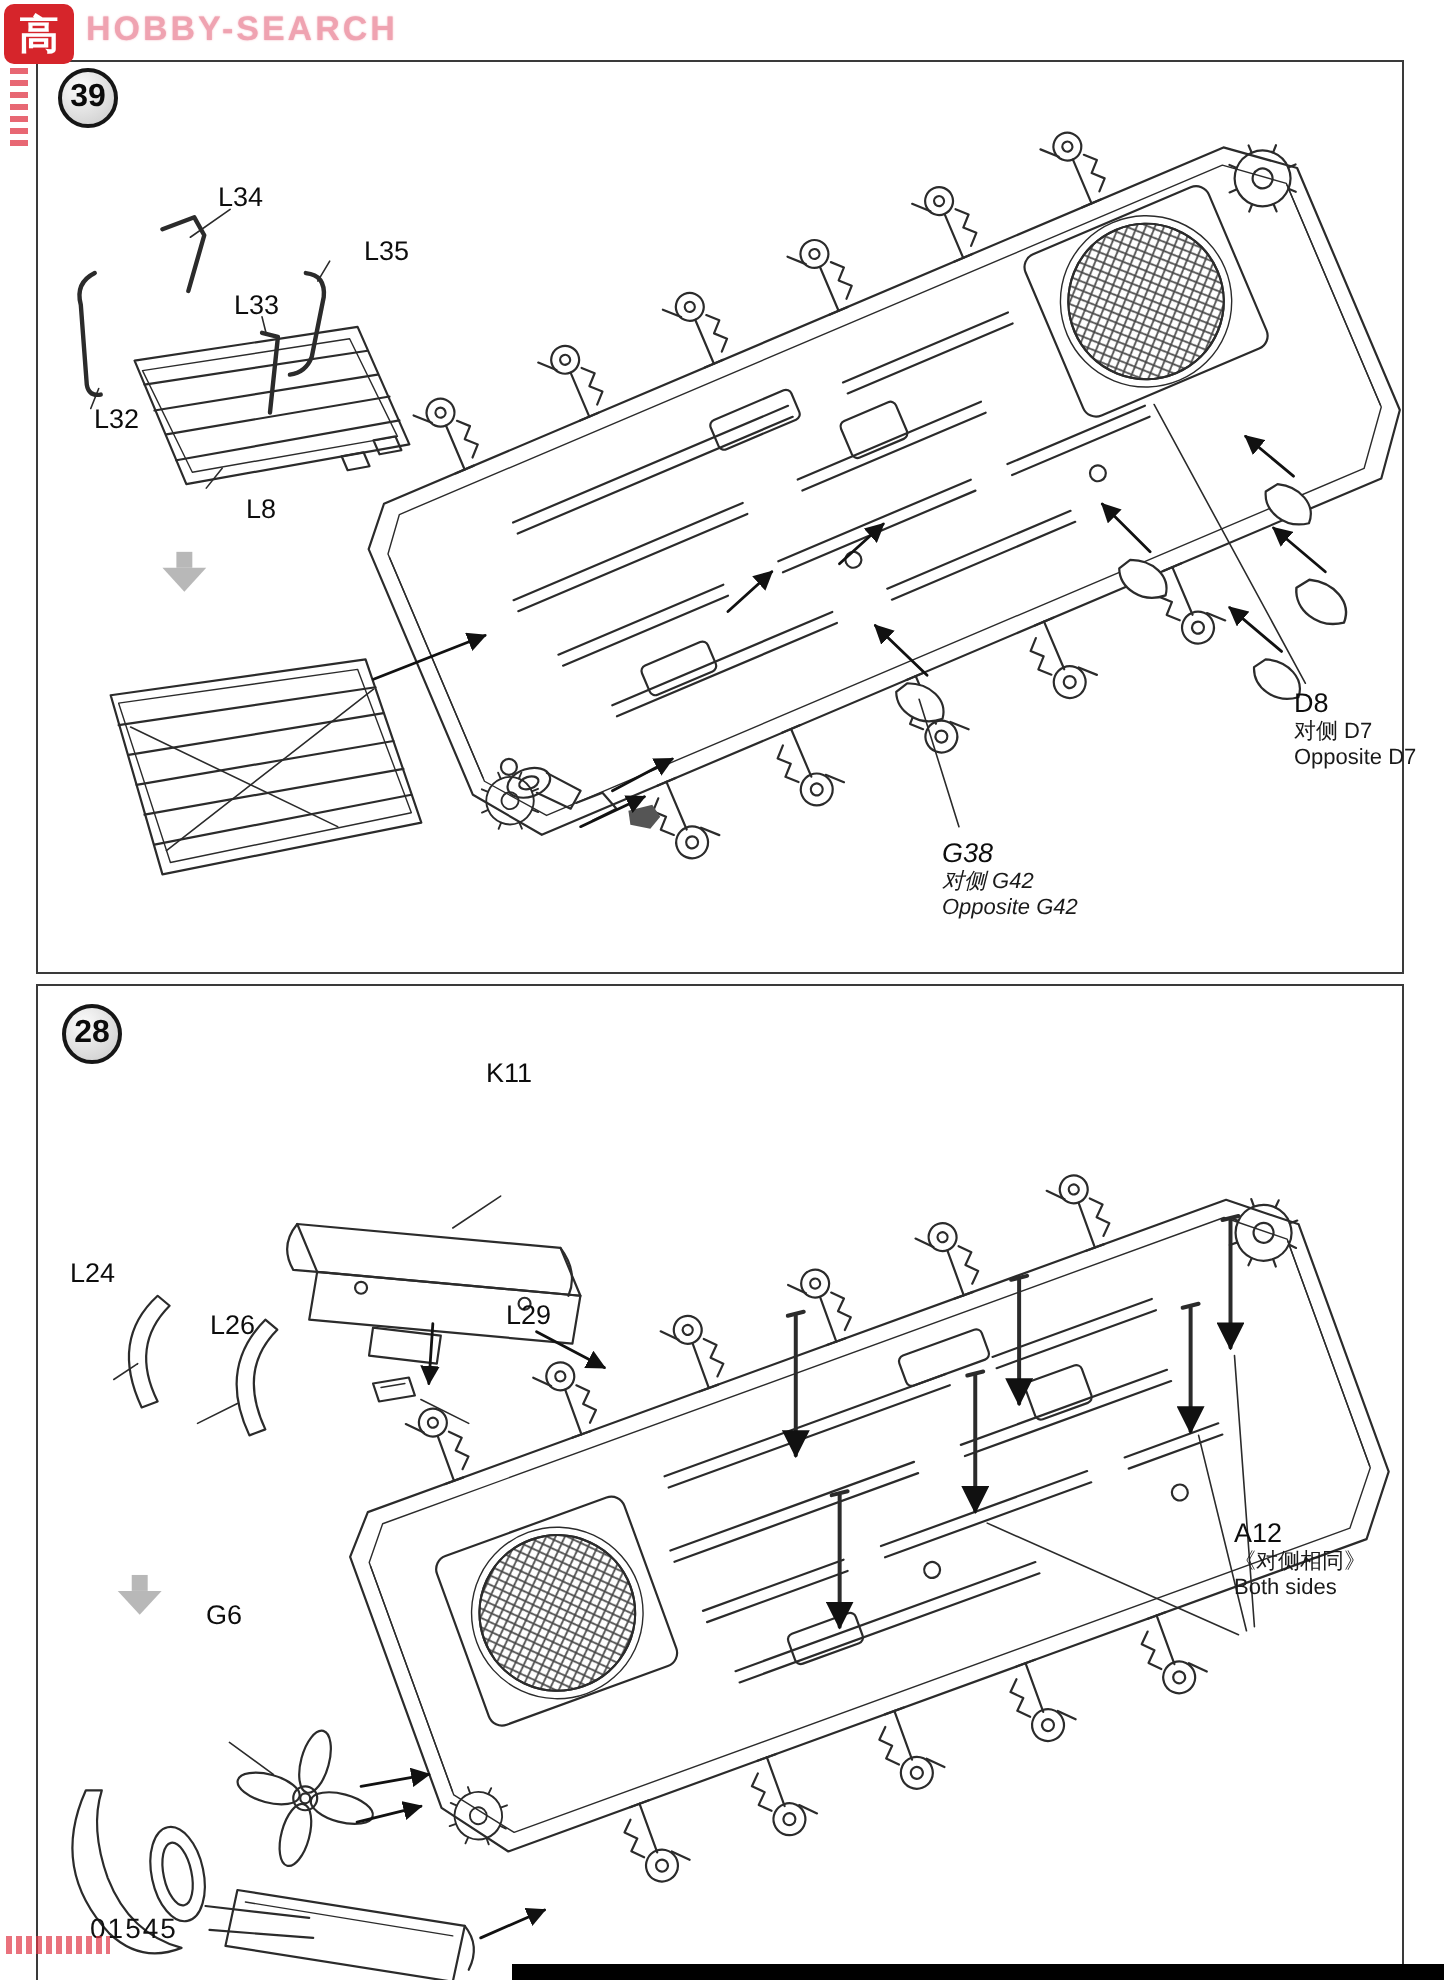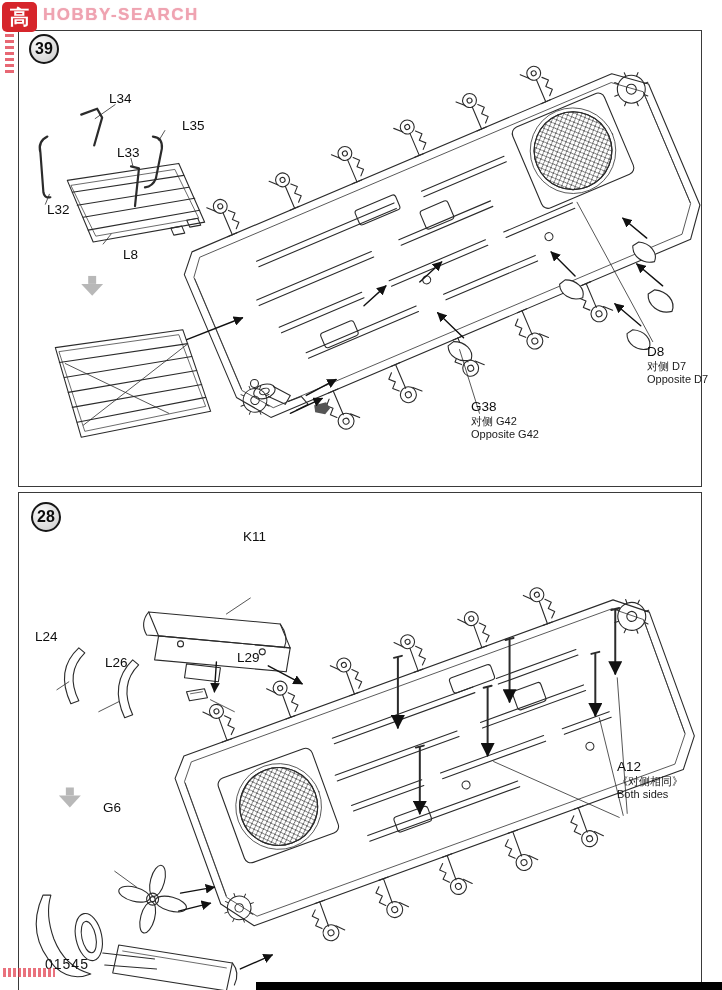--- a/index.html
+++ b/index.html
@@ -220,21 +220,21 @@
           <polygon points="62,254 84,254 73,266"></polygon>
         </g>
       </g>
     </svg>
 
     <div class="lbl" style="left:90px;top:60px;">L34</div>
     <div class="lbl" style="left:128px;top:87px;margin-left:35px;">L35</div>
     <div class="lbl" style="left:98px;top:114px;">L33</div>
     <div class="lbl" style="left:8px;top:171px;margin-left:20px;">L32</div>
     <div class="lbl" style="left:72px;top:216px;margin-left:32px;">L8</div>
-    <div class="lbl" style="left:452px;top:368px;">
+    <div class="lbl" style="left:452px;top:388px;font-style:italic;">
       <span>G38</span>
       <span class="sub">对侧 G42</span>
       <span class="sub">Opposite G42</span>
     </div>
     <div class="lbl" style="left:628px;top:313px;">
       <span>D8</span>
       <span class="sub">对侧 D7</span>
       <span class="sub">Opposite D7</span>
     </div>
   </section>
@@ -412,21 +412,21 @@
         <g fill="#b8b8b8" stroke="none">
           <rect x="47" y="238" width="8" height="8"></rect>
           <polygon points="40,246 62,246 51,258"></polygon>
         </g>
       </g>
     </svg>
 
     <div class="lbl" style="left:224px;top:36px;">K11</div>
     <div class="lbl" style="left:16px;top:136px;">L24</div>
     <div class="lbl" style="left:58px;top:162px;margin-left:28px;">L26</div>
-    <div class="lbl" style="left:218px;top:157px;">L29</div>
+    <div class="lbl" style="left:234px;top:157px;">L29</div>
     <div class="lbl" style="left:84px;top:307px;">G6</div>
     <div class="lbl" style="left:598px;top:266px;">
       <span>A12</span>
       <span class="sub">《对侧相同》</span>
       <span class="sub">Both sides</span>
     </div>
   </section>
 
   <div class="kit-number">01545</div>
   <div class="footer-bar"></div>

